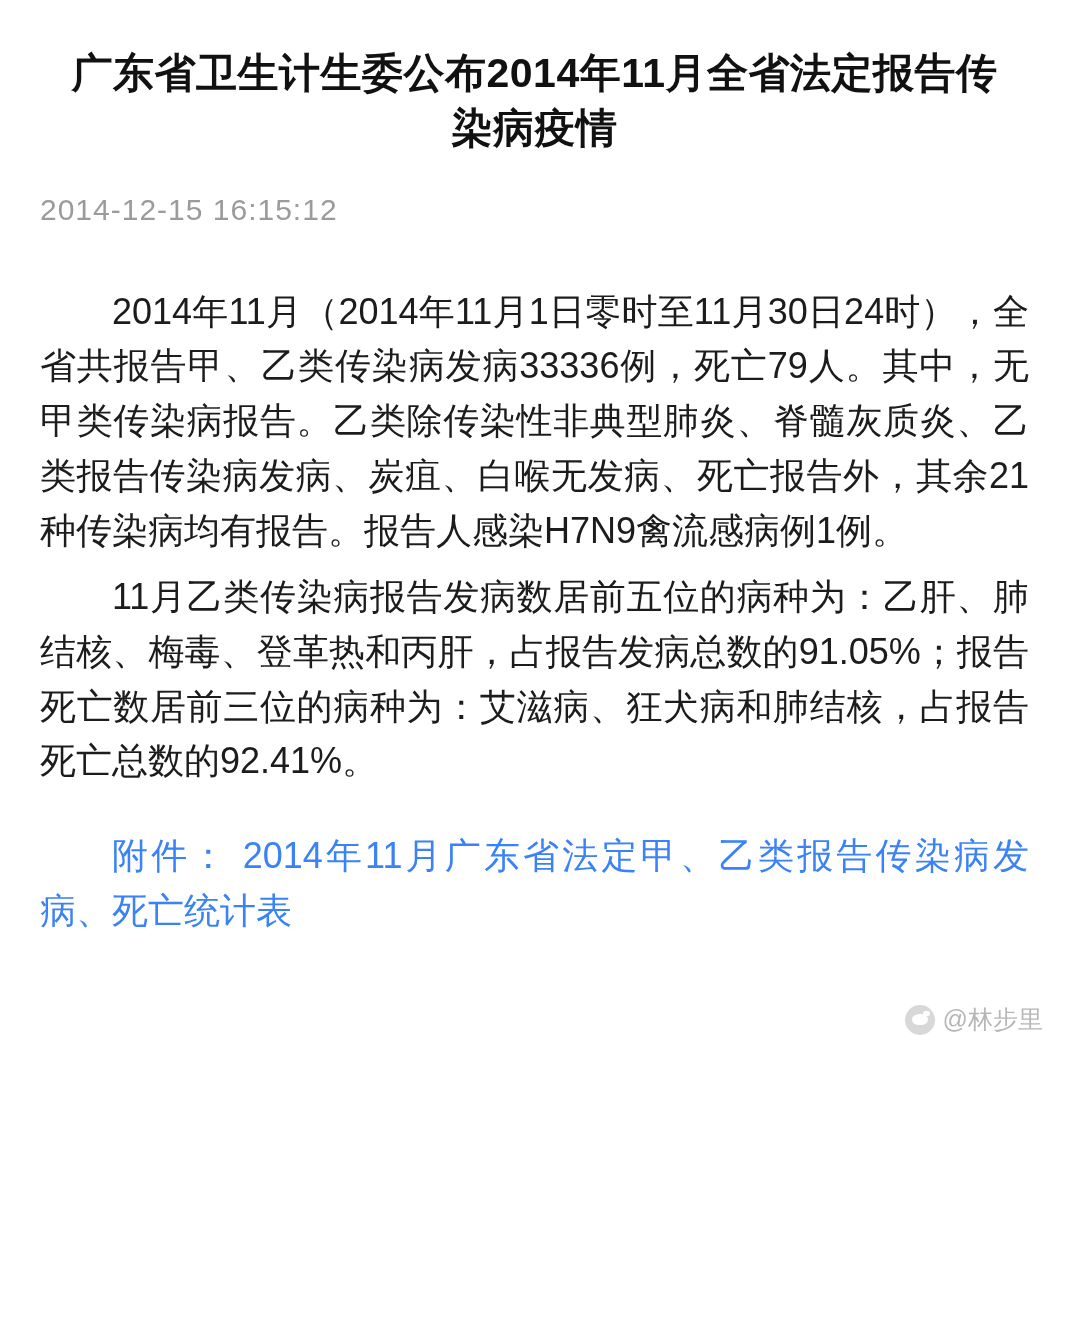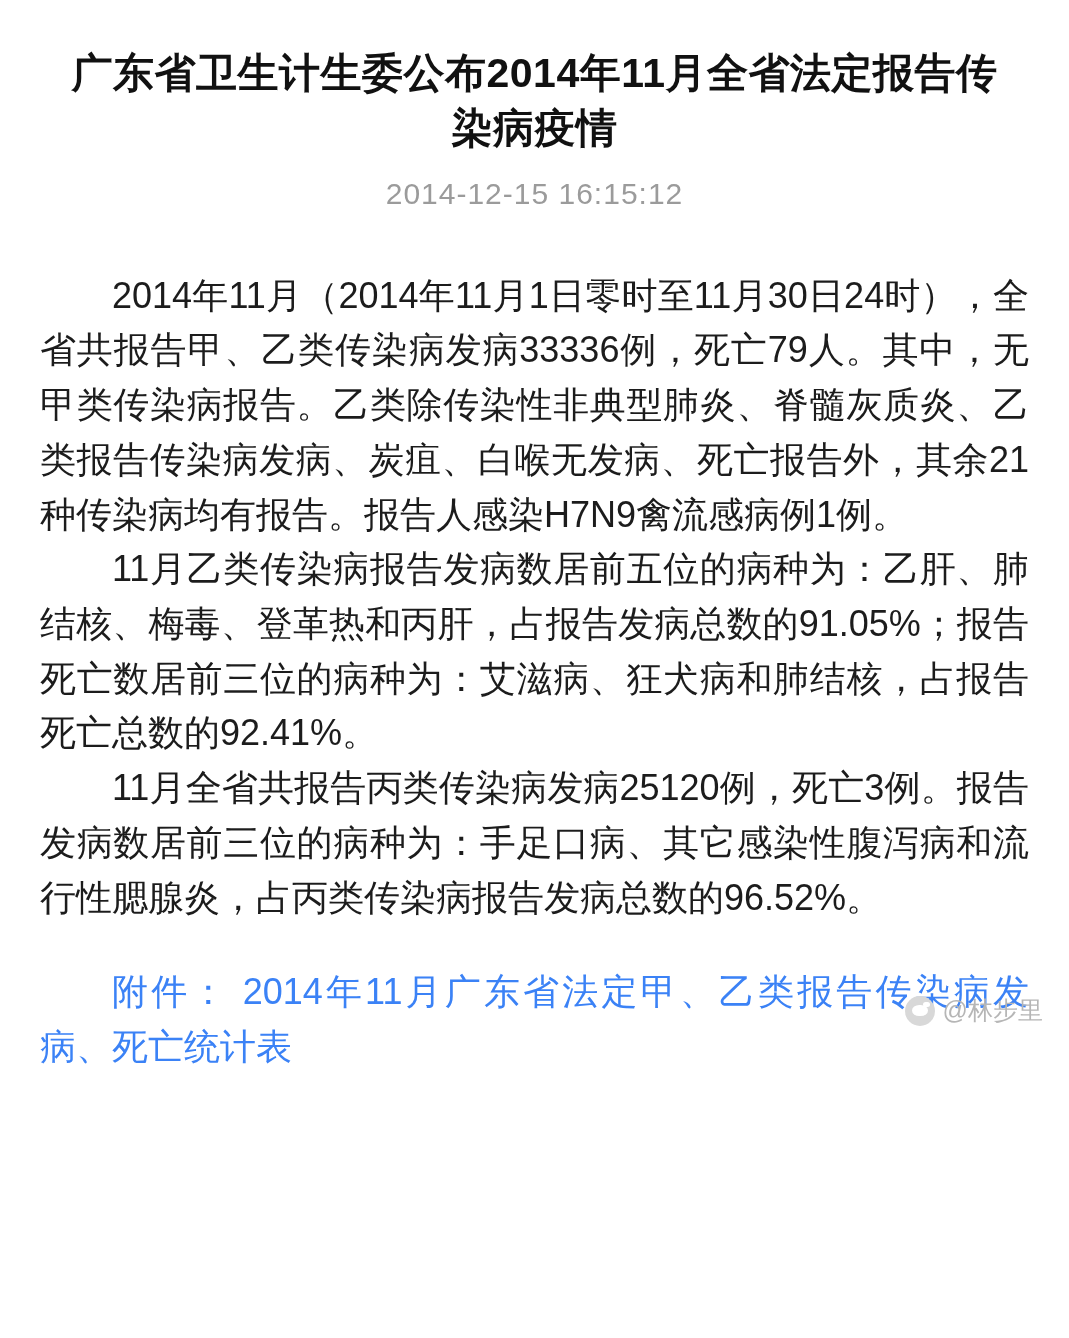--- a/index.html
+++ b/index.html
@@ -25,52 +25,51 @@
   .article-title {
     font-size: 41px;
     line-height: 1.35;
     font-weight: 700;
     text-align: center;
     letter-spacing: 0.5px;
     color: #111111;
     margin: 10px 30px 0 30px;
   }
   .article-date {
-    margin-top: 20px;
-    text-align: center;
+    margin-top: 36px;
     font-size: 30px;
     color: #9b9b9b;
     letter-spacing: 1px;
   }
   .article-body {
     margin-top: 58px;
     font-size: 36px;
     line-height: 1.52;
     color: #1c1c1c;
     text-align: justify;
     letter-spacing: 0px;
   }
   .para {
     margin: 0;
     text-indent: 2em;
   }
   .para + .para {
-    margin-top: 0px;
+    margin-top: 12px;
   }
   .attachment {
     margin-top: 40px;
     font-size: 36px;
     line-height: 1.52;
     text-indent: 2em;
     color: #3b82f6;
   }
   .watermark {
     position: absolute;
     right: 26px;
-    bottom: 23px;
+    bottom: 14px;
     display: flex;
     align-items: center;
     gap: 8px;
     color: #b6b6b6;
     font-size: 25px;
   }
   .weibo-icon {
     width: 30px;
     height: 30px;
     border-radius: 50%;
@@ -104,21 +103,20 @@
 
 <div class="page">
 
   <h1 class="article-title">广东省卫生计生委公布2014年11月全省法定报告传染病疫情</h1>
 
   <div class="article-date">2014-12-15 16:15:12</div>
 
   <div class="article-body">
     <p class="para">2014年11月（2014年11月1日零时至11月30日24时），全省共报告甲、乙类传染病发病33336例，死亡79人。其中，无甲类传染病报告。乙类除传染性非典型肺炎、脊髓灰质炎、乙类报告传染病发病、炭疽、白喉无发病、死亡报告外，其余21种传染病均有报告。报告人感染H7N9禽流感病例1例。</p>
     <p class="para">11月乙类传染病报告发病数居前五位的病种为：乙肝、肺结核、梅毒、登革热和丙肝，占报告发病总数的91.05%；报告死亡数居前三位的病种为：艾滋病、狂犬病和肺结核，占报告死亡总数的92.41%。</p>
-    <p class="para">11月全省共报告丙类传染病发病25120例，死亡3例。报告发病数居前三位的病种为：手足口病、其它感染性腹泻病和流行性腮腺炎，占丙类传染病报告发病总数的96.52%。</p>
     <p class="attachment">附件： 2014年11月广东省法定甲、乙类报告传染病发病、死亡统计表</p>
   </div>
 
   <div class="watermark">
     <span class="weibo-icon"></span>
     <span>@林步里</span>
   </div>
 
 </div>
 

